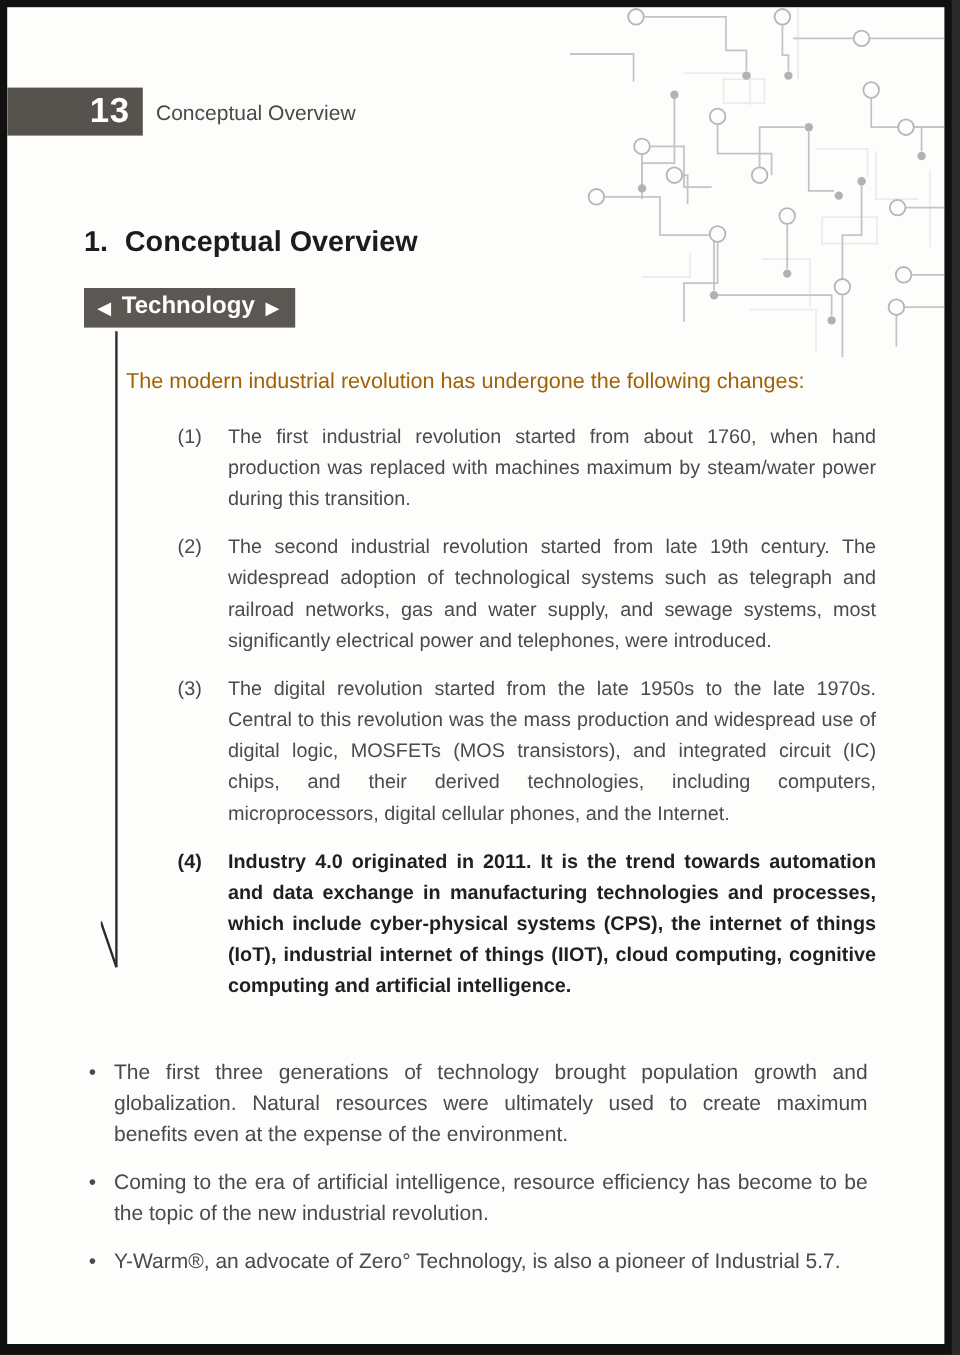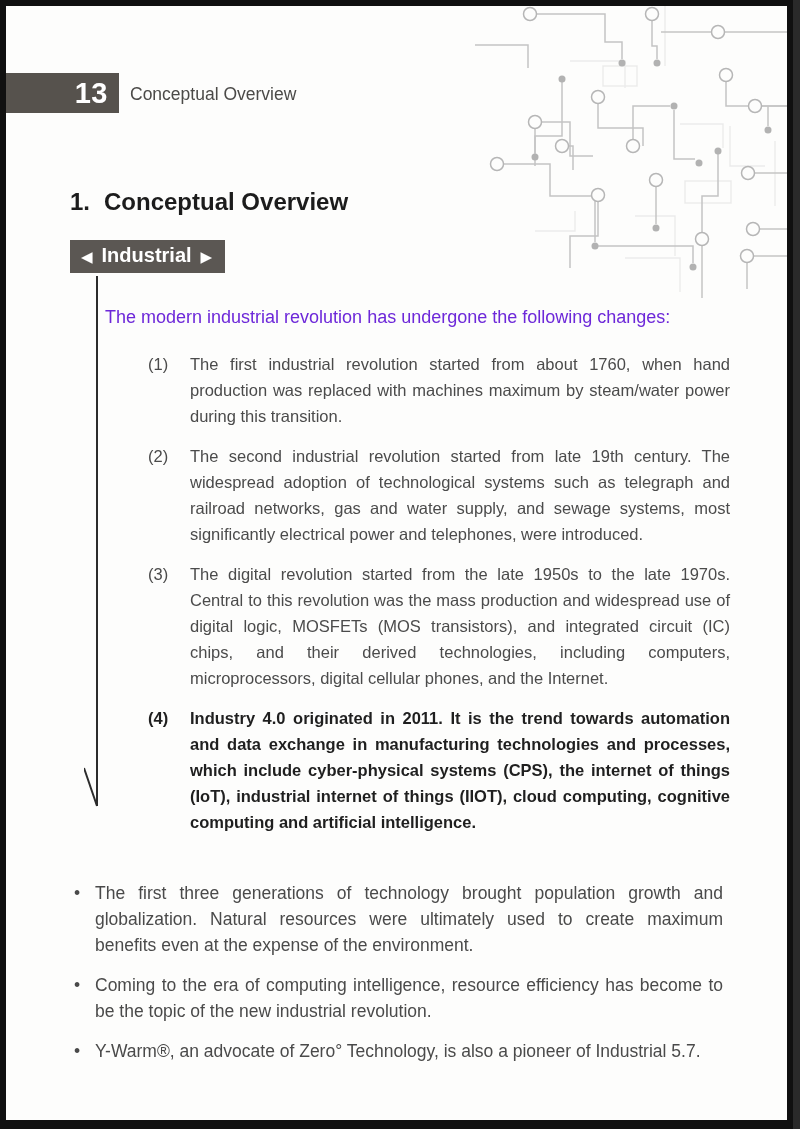--- a/index.html
+++ b/index.html
@@ -85,21 +85,21 @@
     left: 78px; top: 262px;
     width: 30px; height: 545px;
     pointer-events: none;
   }
 
   .intro {
     margin-top: 32px;
     margin-left: 35px;
     font-size: 18px;
     line-height: 25px;
-    color: #6d28d9;
+    color: #a16207;
   }
 
   .num-list {
     margin-top: 21px;
     margin-left: 78px;
     width: 582px;
   }
   .num-item {
     display: flex;
     margin-bottom: 14px;
@@ -218,21 +218,21 @@
 
     <div class="content">
 
       <h1 class="section-title">
         <span class="t-num">1.</span><span>Conceptual Overview</span>
       </h1>
 
       <div>
         <div class="badge">
           <span class="arrow">◀</span>
-          <span>Industrial</span>
+          <span>Technology</span>
           <span class="arrow">▶</span>
         </div>
       </div>
 
       <p class="intro">The modern industrial revolution has undergone the following changes:</p>
 
       <div class="num-list">
         <div class="num-item">
           <span class="num">(1)</span>
           <p class="num-text">The first industrial revolution started from about 1760, when hand production was replaced with machines maximum by steam/water power during this transition.</p>
@@ -251,21 +251,21 @@
         </div>
       </div>
 
       <div class="bullet-list">
         <div class="bullet-item">
           <span class="bullet">•</span>
           <p class="b-text">The first three generations of technology brought population growth and globalization. Natural resources were ultimately used to create maximum benefits even at the expense of the environment.</p>
         </div>
         <div class="bullet-item">
           <span class="bullet">•</span>
-          <p class="b-text">Coming to the era of computing intelligence, resource efficiency has become to be the topic of the new industrial revolution.</p>
+          <p class="b-text">Coming to the era of artificial intelligence, resource efficiency has become to be the topic of the new industrial revolution.</p>
         </div>
         <div class="bullet-item">
           <span class="bullet">•</span>
           <p class="b-text">Y-Warm®, an advocate of Zero° Technology, is also a pioneer of Industrial 5.7.</p>
         </div>
       </div>
 
     </div>
   </div>
 </div>

